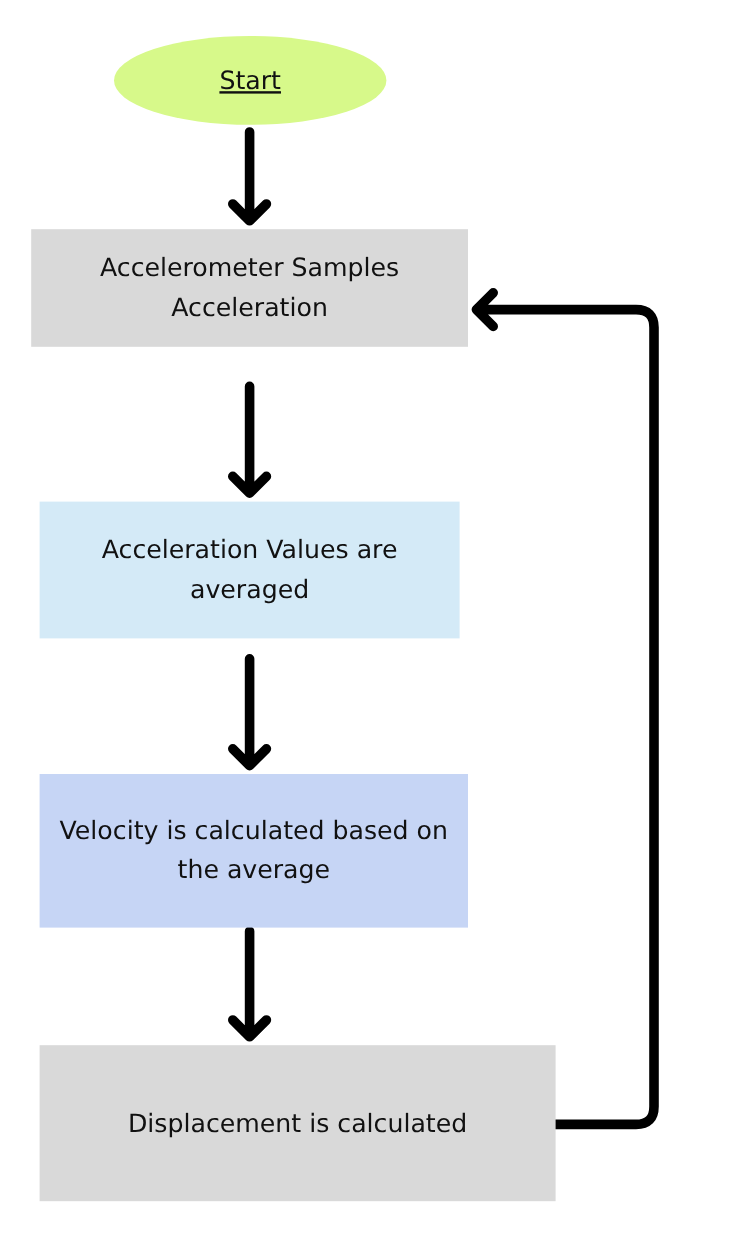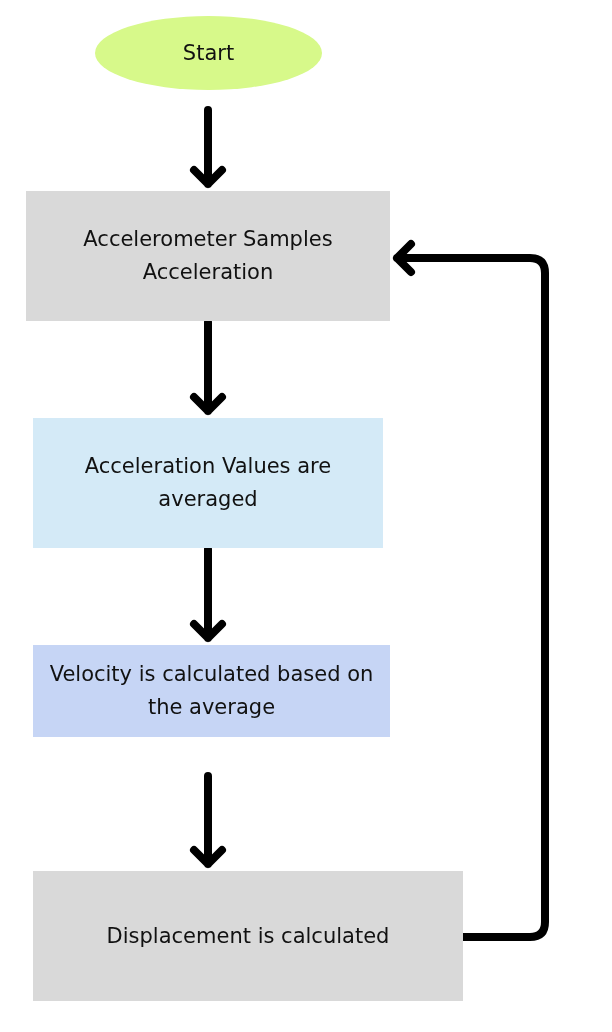--- a/index.html
+++ b/index.html
@@ -1,24 +1,24 @@
 <!DOCTYPE html>
 <html><head>
 <meta charset="utf-8">
 <style>
   html, body { margin: 0; padding: 0; background: #ffffff; }
   body { width: 612px; height: 1032px; position: relative; overflow: hidden;
          font-family: "DejaVu Sans", "Liberation Sans", sans-serif; color: #111111; }
   .node { position: absolute; display: flex; align-items: center; justify-content: center;
           text-align: center; font-size: 21px; line-height: 33px; box-sizing: border-box; }
   .ellipse { border-radius: 50%; }
-  #start { left: 95px; top: 16px; width: 227px; height: 74px; }
-  #n1 { left: 26px; top: 191px; width: 364px; height: 130px; padding: 0 30px; }
-  #n2 { left: 33px; top: 418px; width: 350px; height: 130px; padding: 16px 30px; }
-  #n3 { left: 33px; top: 645px; width: 357px; height: 92px; padding: 0 14px; }
+  #start { left: 95px; top: 30px; width: 227px; height: 74px; text-decoration: underline; }
+  #n1 { left: 26px; top: 191px; width: 364px; height: 98px; padding: 0 30px; }
+  #n2 { left: 33px; top: 418px; width: 350px; height: 114px; padding: 16px 30px; }
+  #n3 { left: 33px; top: 645px; width: 357px; height: 128px; padding: 0 14px; }
   #n4 { left: 33px; top: 871px; width: 430px; height: 130px; padding: 0 10px; }
   svg.edges { position: absolute; left: 0; top: 0; }
 </style>
 </head>
 <body>
 
 <svg class="edges" width="612" height="1032">
   <g id="edge-group" stroke-width="8" fill="none" stroke-linecap="round" stroke-linejoin="round" stroke="#000000">
       <path d="M208 110 L208 184 M194 170 L208 184 L222 170"></path>
       <path d="M208 322 L208 411 M194 397 L208 411 L222 397"></path>

